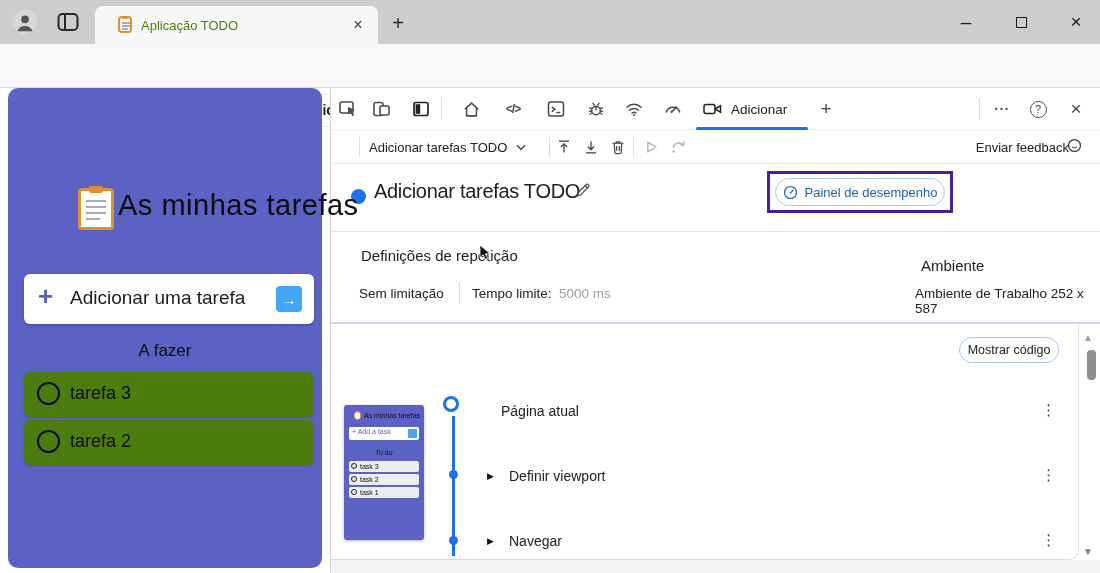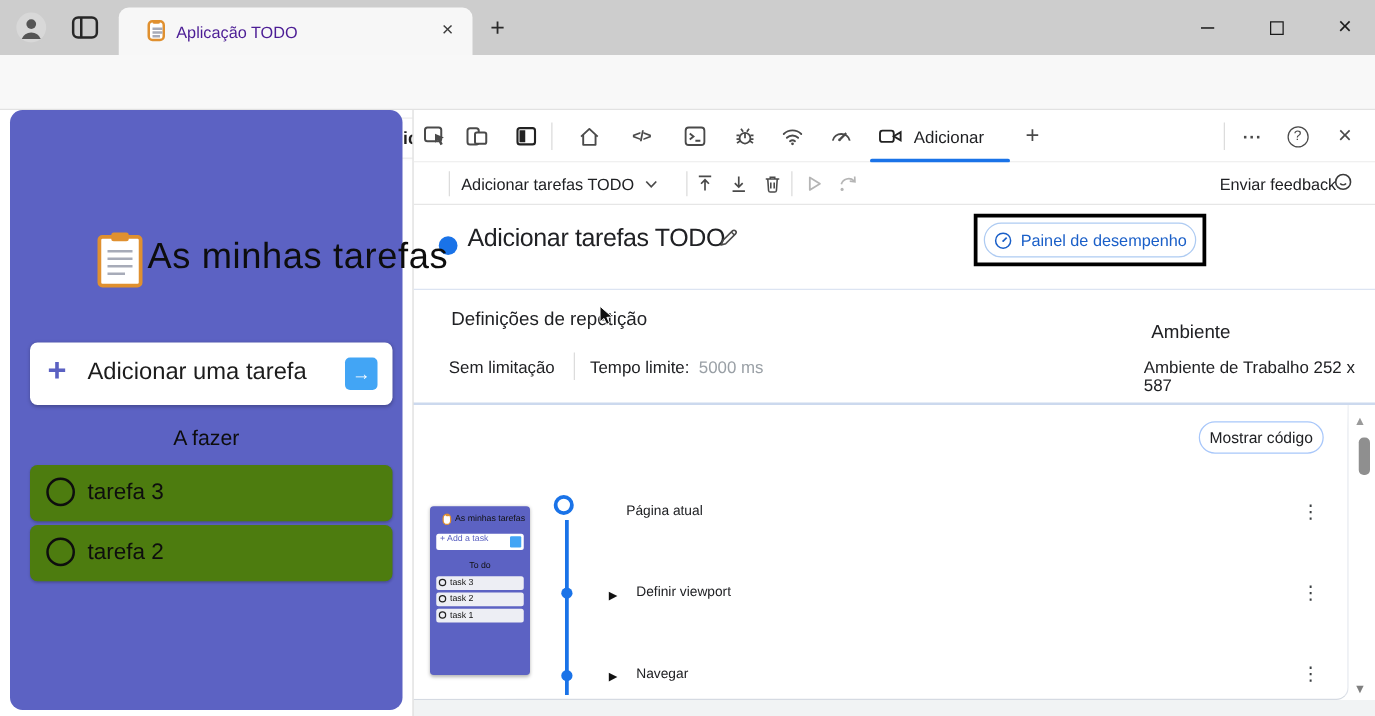--- a/index.html
+++ b/index.html
@@ -32,32 +32,32 @@
 
   
   #devtools{left:330px;top:88px;width:770px;height:485px;background:#fff;border-left:1px solid #d6d6d6;z-index:1;}
   #dt-tabbar{left:0;top:0;width:770px;height:42px;border-bottom:1px solid #ececec;background:#fff;}
   .dticon{width:28px;height:28px;top:7px;}
   .vdiv{width:1px;background:#dcdcdc;}
   #gravador-underline{left:365px;top:39px;width:112px;height:3px;background:#1a73e8;border-radius:2px;}
   #rec-toolbar{left:0;top:42px;width:770px;height:34px;border-bottom:1px solid #e6e6e6;background:#fff;}
   .tbicon{width:26px;height:26px;top:4px;}
   #rec-header{left:0;top:76px;width:770px;height:68px;border-bottom:1px solid #dce4f2;background:#fff;}
-  #red-box{left:448px;top:7px;width:186px;height:42px;border:3px solid #000000;}
+  #red-box{left:436px;top:7px;width:186px;height:42px;border:3px solid #4c1d95;}
   #perf-btn{left:5px;top:4px;width:170px;height:28px;background:#fff;border:1px solid #aecbf2;border-radius:14px;gap:7px;justify-content:center;}
   #replay-btn{left:630px;top:13px;width:120px;height:30px;background:#1967d2;border-radius:4px;}
   #rec-settings{left:0;top:144px;width:770px;height:90px;background:#fff;}
   .h15{font-size:15px;color:#202124;}
   .t13{font-size:13.5px;color:#202124;}
   .gray{color:#9aa0a6;}
   #section-div{left:0;top:234px;width:770px;height:2px;background:#ccd9ee;}
   #steps-area{left:0;top:236px;width:748px;height:236px;background:#fff;border-right:1px solid #dfe3ea;border-bottom:1px solid #d5dae2;border-radius:0 0 10px 0;}
   #bottom-strip{left:0;top:472px;width:770px;height:13px;background:#f1f3f4;}
   .kebab{font-size:15px;color:#3c4043;line-height:15px;}
-  .steplbl{font-size:11px;color:#202124;}
+  .steplbl{font-size:14px;color:#202124;}
   .expand{font-size:9px;color:#111;}
   #tl-line{left:121px;top:92px;width:3px;height:140px;background:#1a73e8;}
   #tl-circle{left:112px;top:72px;width:16px;height:16px;background:#fff;border:3px solid #1a73e8;border-radius:50%;z-index:2;}
   .tl-dot{left:118px;width:9px;height:9px;background:#1a73e8;border-radius:50%;z-index:2;}
 
   
   #thumb{left:13px;top:81px;width:80px;height:135px;background:#5c62c3;border-radius:3px;box-shadow:0 1px 3px rgba(0,0,0,.3);}
   .mini-bar{left:5px;width:70px;background:#fff;border-radius:2px;}
   .mini-task{left:5px;width:70px;height:11px;background:#edeef4;border-radius:2px;}
   .mini-circ{left:2px;top:2px;width:6px;height:6px;border:1px solid #222;border-radius:50%;}
@@ -92,21 +92,21 @@
 
     <div id="tab" class="a">
       <div class="a" style="left:23px;top:10px;width:14px;height:17px;">
         <div class="clip-outer" style="width:14px;height:17px;border-width:2px;">
           <div class="clip-tab" style="top:-2px;width:6px;height:3px;"></div>
           <div class="clip-line" style="top:4px;width:8px;"></div>
           <div class="clip-line" style="top:7px;width:8px;"></div>
           <div class="clip-line" style="top:10px;width:6px;"></div>
         </div>
       </div>
-      <div class="a" style="left:46px;top:12px;font-size:13px;color:#4c1d95;">Aplicação TODO</div>
+      <div class="a" style="left:46px;top:12px;font-size:13px;color:#4d7c0f;">Aplicação TODO</div>
       <div class="a ctr" style="left:252px;top:8px;width:22px;height:22px;font-size:16px;color:#3c3c3c;">×</div>
     </div>
 
     <div class="a ctr" style="left:385px;top:10px;width:26px;height:26px;font-size:20px;color:#2a2a2a;font-weight:300;">+</div>
 
     <div class="a ctr winbtn" style="left:951px;">–</div>
     <div class="a ctr winbtn" style="left:1006px;">
       <div style="width:11px;height:11px;border:1.5px solid #1b1b1b;"></div>
     </div>
     <div class="a ctr winbtn" style="left:1061px;">×</div>

